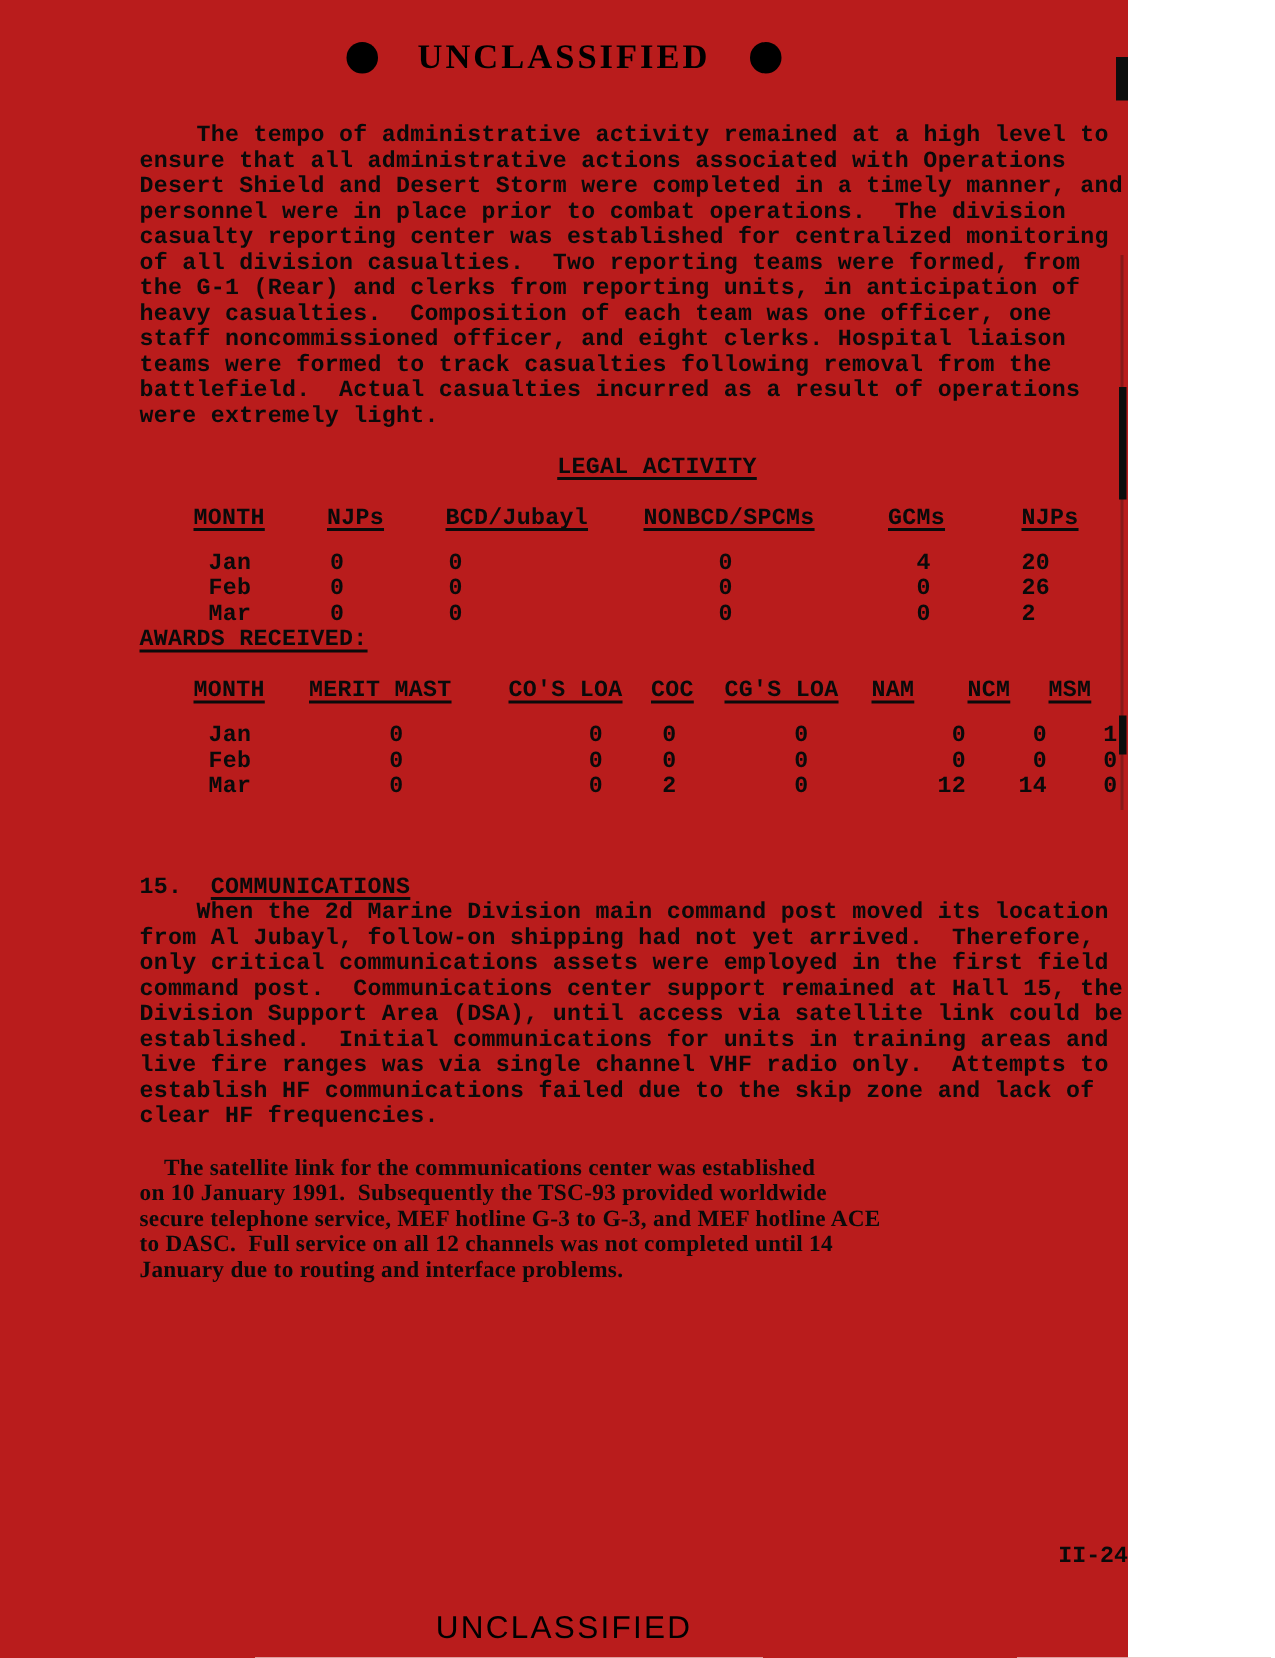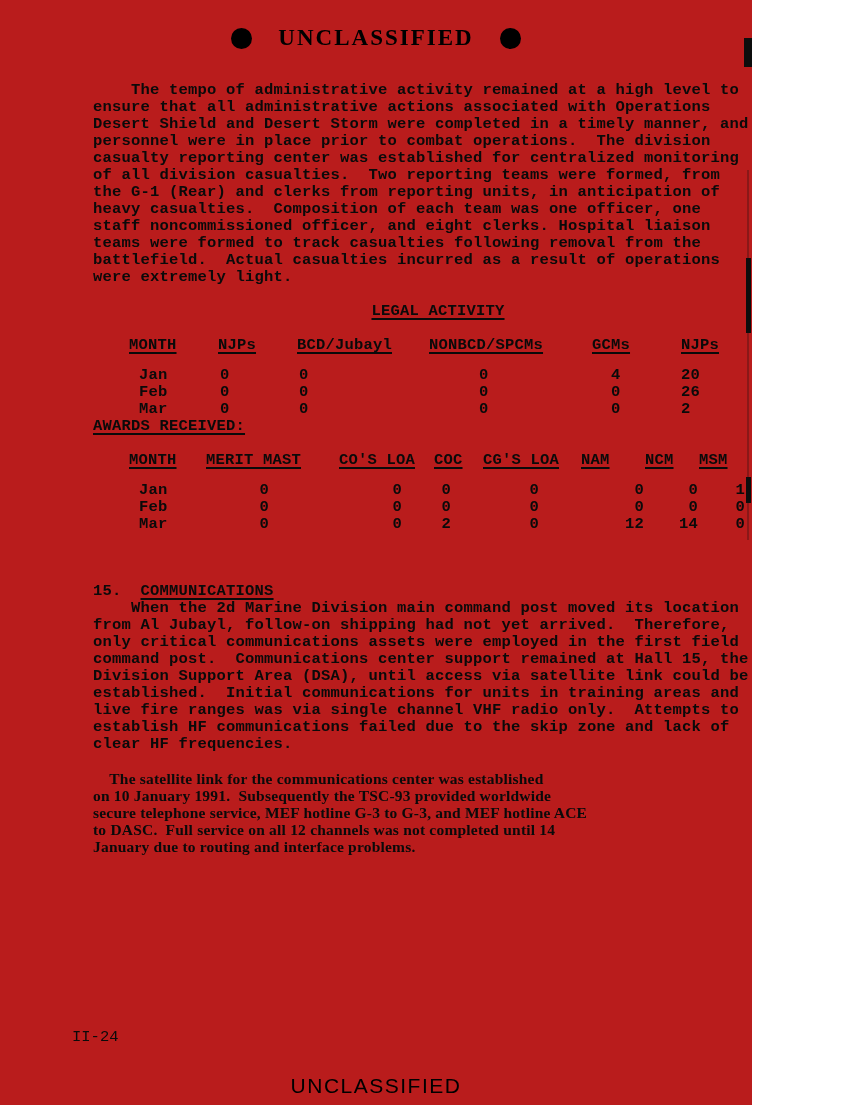--- a/index.html
+++ b/index.html
@@ -71,23 +71,23 @@
   td.at2 { text-align:right; padding-right:32px; }
   td.at3 { text-align:right; padding-right:32px; }
   td.at4 { text-align:right; padding-right:42px; }
   td.at5 { text-align:right; padding-right:1px; }
   td.at6 { text-align:right; padding-right:1px; }
   td.at7 { text-align:right; padding-right:29px; }
 
   
   .page-number {
     position:absolute; top:1028px; left:0; right:0;
-    text-align:left; padding-left:72px;
+    text-align:right; padding-left:72px;
     font-family:"Liberation Mono","DejaVu Sans Mono", monospace;
-    font-weight:normal; font-size:15.5px; color:#0a0a0a;
+    font-weight:bold; font-size:15.5px; color:#0a0a0a;
   }
   .bottom-footer {
     position:absolute; top:1074px; left:0; right:0;
     text-align:center;
     font-family:"Liberation Sans","DejaVu Sans", sans-serif;
     font-weight:400; font-size:21px; letter-spacing:1.5px; color:#000;
   }
 </style>
 </head>
 <body>

